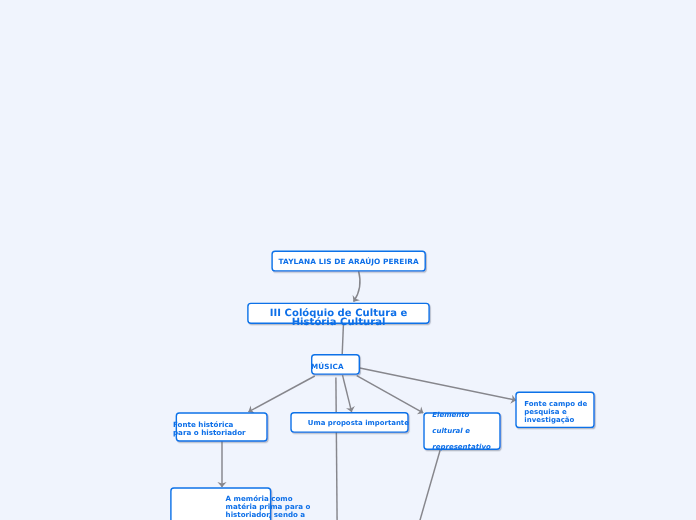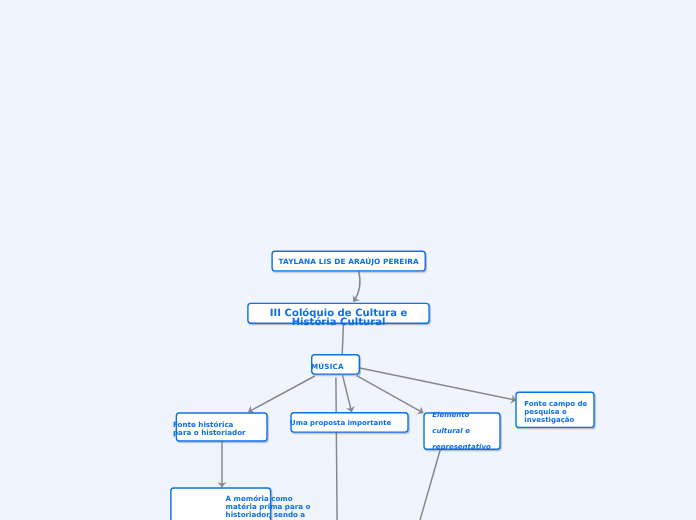--- a/index.html
+++ b/index.html
@@ -21,21 +21,21 @@
     color:#0d6fe8;
     font-weight:bold;
     white-space:pre-line;
   }
 
   
   #t-author   {left:271.3px; top:256.8px; width:154.7px; text-align:center; font-size:7.35px; letter-spacing:0.08px; line-height:9px;}
   #t-event    {left:247.1px; top:309.2px; width:182.9px; text-align:center; font-size:10px; letter-spacing:0.05px; line-height:9px;}
   #t-musica   {left:310.9px; top:361.5px; width:49.2px;  text-align:left; font-size:7.2px;  letter-spacing:0.2px;  line-height:9px;}
   #t-fonte    {left:173px; top:420.6px; font-size:7.15px; line-height:7.9px;}
-  #t-proposta {left:290.1px; top:419.1px; width:118.8px; text-align:left; font-size:6.95px; line-height:9px;}
+  #t-proposta {left:290.1px; top:419.1px; width:118.8px; text-align:right; font-size:6.95px; line-height:9px;}
   #t-elemento {left:432.3px; top:407px; font-size:7.0px;  line-height:16px;font-style:italic;}
   #t-novo     {left:524.3px; top:400.9px; font-size:7.0px;  line-height:7.9px;}
   #t-memoria  {left:178.6px; top:495.3px; font-size:7.1px;  line-height:7.9px;margin-left:47px;}
 </style>
 </head>
 <body>
 
 <div id="canvas">
 
   <svg class="layer" id="edges">

